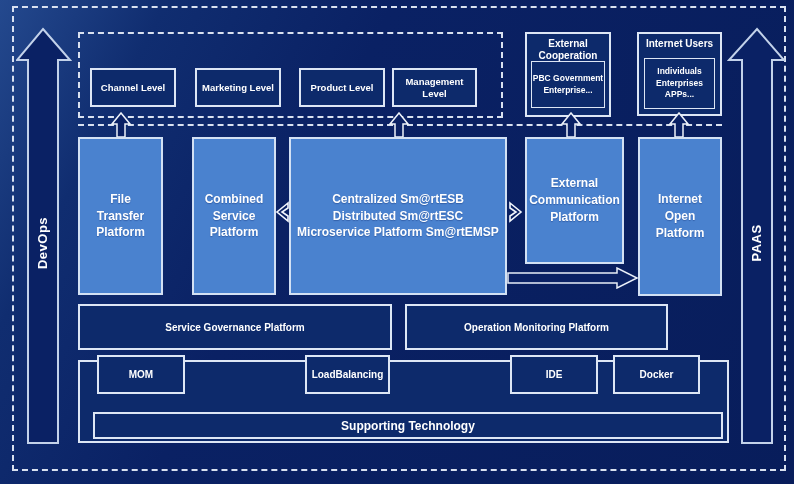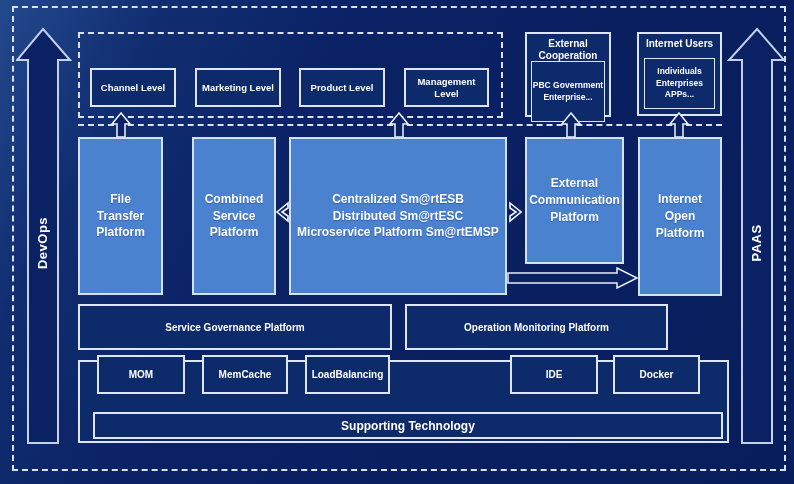--- a/index.html
+++ b/index.html
@@ -70,31 +70,31 @@
 
   <div class="abs dark-box level-box" style="left:90px;width:86px;">
       <span>Channel Level</span>
     </div>
   <div class="abs dark-box level-box" style="left:195px;width:86px;">
       <span>Marketing Level</span>
     </div>
   <div class="abs dark-box level-box" style="left:299px;width:86px;">
       <span>Product Level</span>
     </div>
-  <div class="abs dark-box level-box" style="left:404px;width:85px;">
+  <div class="abs dark-box level-box" style="left:392px;width:85px;">
       <span>Management Level</span>
     </div>
 
   <div class="abs dark-box io-box" style="left:525px;top:32px;width:86px;height:85px;">
     <div class="io-title">
         <div>External</div>
         <div>Cooperation</div>
       </div>
   </div>
-  <div class="io-inner" style="left:531px;top:61px;width:74px;height:61px;">
+  <div class="io-inner" style="left:531px;top:61px;width:74px;height:47px;">
       <div>PBC Government</div>
       <div>Enterprise...</div>
     </div>
 
   <div class="abs dark-box io-box" style="left:637px;top:32px;width:85px;height:84px;">
     <div class="io-title">Internet Users</div>
   </div>
   <div class="io-inner" style="left:644px;top:58px;width:71px;height:51px;">
       <div>Individuals</div>
       <div>Enterprises</div>
@@ -154,24 +154,20 @@
     </svg>
 
   <div class="abs bar" style="left:78px;top:304px;width:314px;height:46px;">Service Governance Platform</div>
   <div class="abs bar" style="left:405px;top:304px;width:263px;height:46px;">Operation Monitoring Platform</div>
 
   <div class="abs" style="left:78px;top:360px;width:651px;height:83px;border:2px solid #dde6f5;box-sizing:border-box;background:#0d2a6b;"></div>
 
   <div class="abs dark-box tech-box" style="left:97px;width:88px;">
       <div>MOM</div>
     </div>
-  <div class="abs dark-box tech-box" style="left:202px;width:86px;">
-      <div>Mem</div>
-      <div>Cache</div>
-    </div>
   <div class="abs dark-box tech-box" style="left:305px;width:85px;">
       <div>Load</div>
       <div>Balancing</div>
     </div>
   <div class="abs dark-box tech-box" style="left:510px;width:88px;">
       <div>IDE</div>
     </div>
   <div class="abs dark-box tech-box" style="left:613px;width:87px;">
       <div>Docker</div>
     </div>

